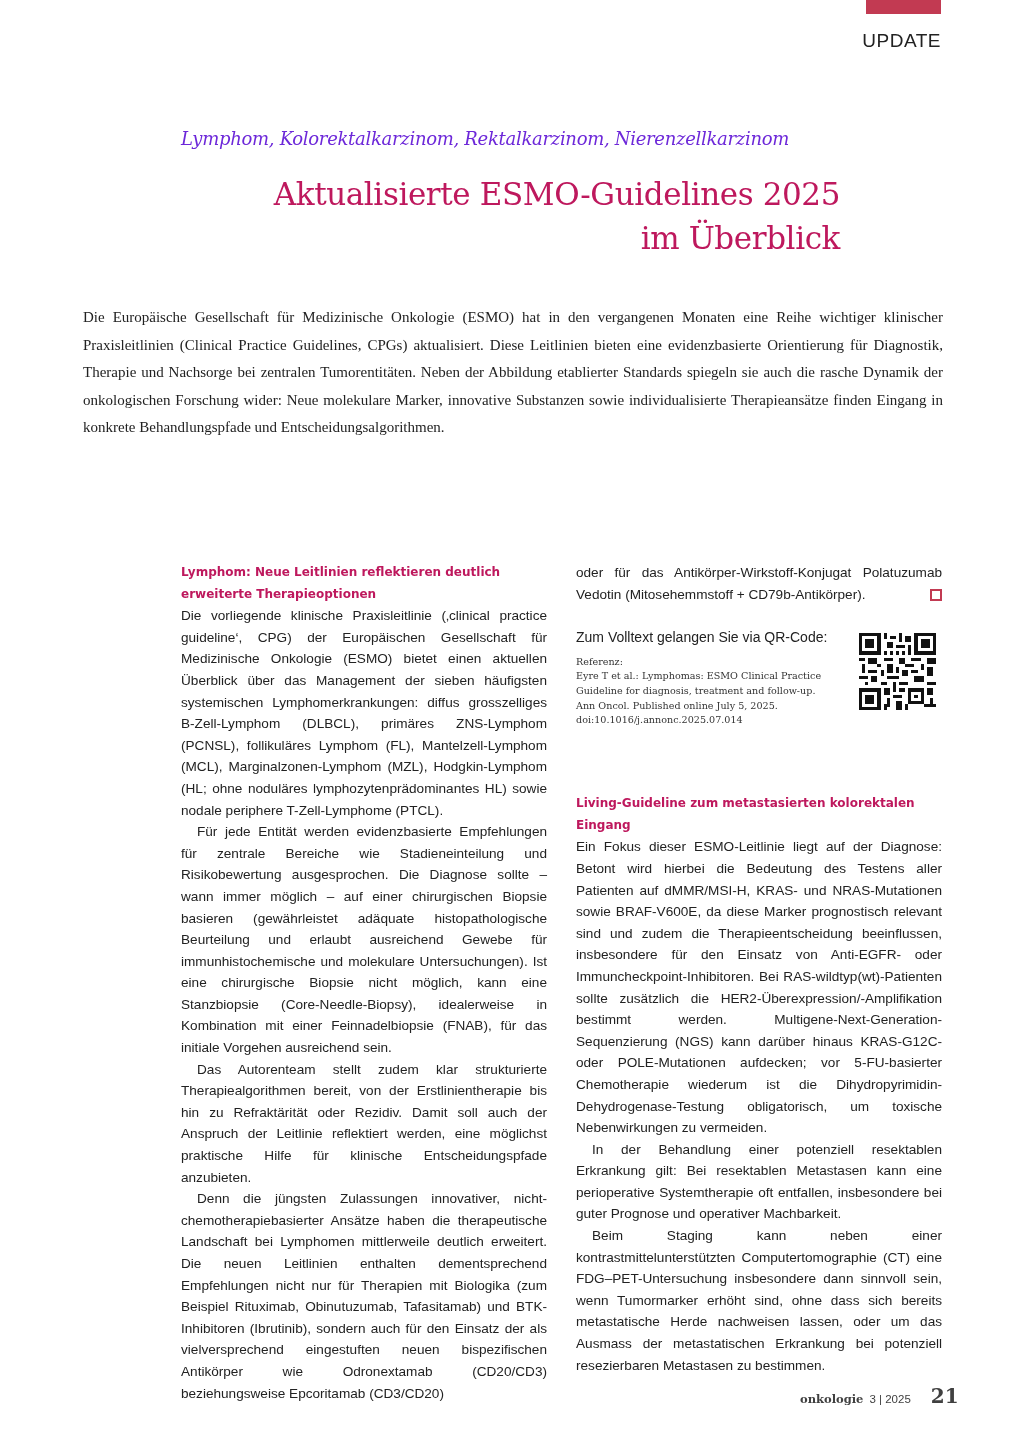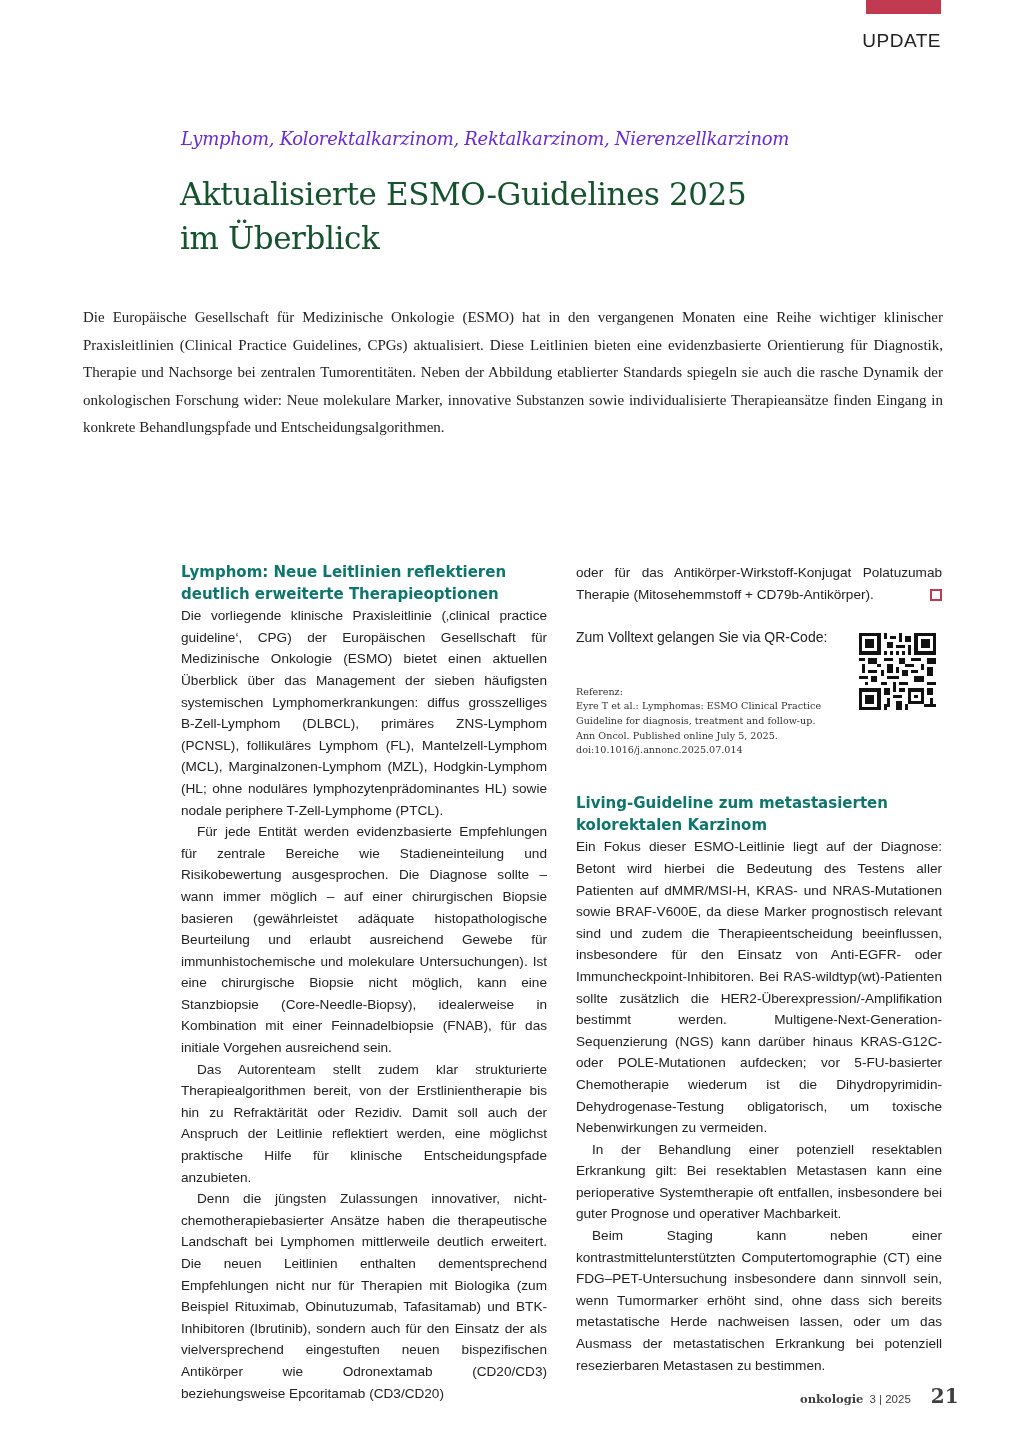--- a/index.html
+++ b/index.html
@@ -36,22 +36,23 @@
   }
   .title {
     position: absolute;
     left: 180px; top: 172px;
     width: 660px;
     font-family: "DejaVu Serif", serif;
     font-size: 31px;
     line-height: 44px;
     font-weight: normal;
     margin: 0;
-    color: #14532d;
+    color: #be185d;
     letter-spacing: -0.4px;
+    text-align: right;
   }
   .lead {
     position: absolute;
     left: 83px; top: 304px;
     width: 860px;
     font-family: "Liberation Serif", serif;
     font-size: 15px;
     line-height: 27.6px;
     text-align: justify;
     color: #222;
@@ -64,24 +65,24 @@
     font-family: "Liberation Sans", sans-serif;
     font-size: 13.6px;
     line-height: 21.6px;
     color: #222;
   }
   .col-left { left: 181px; }
   .col-right { left: 576px; }
   .col h2 {
     font-family: "DejaVu Sans", sans-serif;
     font-weight: bold;
-    font-size: 15px;
+    font-size: 12px;
     line-height: 21.6px;
     margin: 0;
-    color: #0f766e;
+    color: #be185d;
   }
   .col p {
     margin: 0;
     text-align: justify;
   }
   .col p.indent { text-indent: 16px; }
   .end-mark {
     display: inline-block;
     width: 8px; height: 8px;
     border: 2px solid #c23a52;
@@ -92,21 +93,21 @@
     position: relative;
     margin-top: 22px;
     height: 110px;
   }
   .qr-caption {
     font-family: "Liberation Sans", sans-serif;
     font-size: 14px;
     color: #222;
   }
   .ref {
-    margin-top: 36px;
+    margin-top: 6px;
     font-family: "DejaVu Serif", serif;
     font-size: 9.6px;
     line-height: 14.6px;
     color: #333;
   }
   .qr {
     position: absolute;
     right: 6px; top: 6px;
     width: 77px; height: 77px;
   }
@@ -154,21 +155,21 @@
 <div class="col col-left">
   <h2>Lymphom: Neue Leitlinien reflektieren deutlich erweiterte Therapieoptionen</h2>
   <p>Die vorliegende klinische Praxisleitlinie (‚clinical practice guideline‘, CPG) der Europäischen Gesellschaft für Medizinische Onkologie (ESMO) bietet einen aktuellen Überblick über das Management der sieben häufigsten systemischen Lymphomerkrankungen: diffus grosszelliges B-Zell-Lymphom (DLBCL), primäres ZNS-Lymphom (PCNSL), follikuläres Lymphom (FL), Mantelzell-Lymphom (MCL), Marginalzonen-Lymphom (MZL), Hodgkin-Lymphom (HL; ohne noduläres lymphozytenprädominantes HL) sowie nodale periphere T-Zell-Lymphome (PTCL).</p>
   <p class="indent">Für jede Entität werden evidenzbasierte Empfehlungen für zentrale Bereiche wie Stadieneinteilung und Risikobewertung ausgesprochen. Die Diagnose sollte – wann immer möglich – auf einer chirurgischen Biopsie basieren (gewährleistet adäquate histopathologische Beurteilung und erlaubt ausreichend Gewebe für immunhistochemische und molekulare Untersuchungen). Ist eine chirurgische Biopsie nicht möglich, kann eine Stanzbiopsie (Core-Needle-Biopsy), idealerweise in Kombination mit einer Feinnadelbiopsie (FNAB), für das initiale Vorgehen ausreichend sein.</p>
   <p class="indent">Das Autorenteam stellt zudem klar strukturierte Therapiealgorithmen bereit, von der Erstlinientherapie bis hin zu Refraktärität oder Rezidiv. Damit soll auch der Anspruch der Leitlinie reflektiert werden, eine möglichst praktische Hilfe für klinische Entscheidungspfade anzubieten.</p>
   <p class="indent">Denn die jüngsten Zulassungen innovativer, nicht-chemotherapiebasierter Ansätze haben die therapeutische Landschaft bei Lymphomen mittlerweile deutlich erweitert. Die neuen Leitlinien enthalten dementsprechend Empfehlungen nicht nur für Therapien mit Biologika (zum Beispiel Rituximab, Obinutuzumab, Tafasitamab) und BTK-Inhibitoren (Ibrutinib), sondern auch für den Einsatz der als vielversprechend eingestuften neuen bispezifischen Antikörper wie Odronextamab (CD20/CD3) beziehungsweise Epcoritamab (CD3/CD20)</p>
 </div>
 
 <div class="col col-right">
   <p>
-    <span>oder für das Antikörper-Wirkstoff-Konjugat Polatuzumab Therapie (Mitosehemmstoff + CD79b-Antikörper).</span>
+    <span>oder für das Antikörper-Wirkstoff-Konjugat Polatuzumab Vedotin (Mitosehemmstoff + CD79b-Antikörper).</span>
     <span class="end-mark"></span>
   </p>
 
   <div class="qr-row">
     <div class="qr-caption">Zum Volltext gelangen Sie via QR-Code:</div>
     <div class="ref">
       <div>Referenz:</div>
       <div>Eyre T et al.: Lymphomas: ESMO Clinical Practice</div>
       <div>Guideline for diagnosis, treatment and follow-up.</div>
       <div>Ann Oncol. Published online July 5, 2025.</div>
@@ -234,21 +235,21 @@
           <rect x="11" y="20" width="3" height="1"></rect>
           <rect x="12" y="22" width="2" height="3"></rect>
           <rect x="15" y="23" width="1" height="2"></rect>
         <rect x="21" y="23" width="4" height="1"></rect>
           <rect x="23" y="21" width="1" height="2"></rect>
           <rect x="8" y="23" width="1" height="2"></rect>
       </g>
     </svg>
   </div>
 
-  <h2 class="second">Living-Guideline zum metastasierten kolorektalen Karzinom</h2>
+  <h2 class="second">Living-Guideline zum metastasierten kolorektalen Eingang</h2>
   <p>Ein Fokus dieser ESMO-Leitlinie liegt auf der Diagnose: Betont wird hierbei die Bedeutung des Testens aller Patienten auf dMMR/MSI-H, KRAS- und NRAS-Mutationen sowie BRAF-V600E, da diese Marker prognostisch relevant sind und zudem die Therapieentscheidung beeinflussen, insbesondere für den Einsatz von Anti-EGFR- oder Immuncheckpoint-Inhibitoren. Bei RAS-wildtyp(wt)-Patienten sollte zusätzlich die HER2-Überexpression/-Amplifikation bestimmt werden. Multigene-Next-Generation-Sequenzierung (NGS) kann darüber hinaus KRAS-G12C- oder POLE-Mutationen aufdecken; vor 5-FU-basierter Chemotherapie wiederum ist die Dihydropyrimidin-Dehydrogenase-Testung obligatorisch, um toxische Nebenwirkungen zu vermeiden.</p>
   <p class="indent">In der Behandlung einer potenziell resektablen Erkrankung gilt: Bei resektablen Metastasen kann eine perioperative Systemtherapie oft entfallen, insbesondere bei guter Prognose und operativer Machbarkeit.</p>
   <p class="indent">Beim Staging kann neben einer kontrastmittelunterstützten Computertomographie (CT) eine FDG–PET-Untersuchung insbesondere dann sinnvoll sein, wenn Tumormarker erhöht sind, ohne dass sich bereits metastatische Herde nachweisen lassen, oder um das Ausmass der metastatischen Erkrankung bei potenziell resezierbaren Metastasen zu bestimmen.</p>
 </div>
 
 <div class="footer">
   <span class="mag">onkologie</span>
   <span class="issue">3 | 2025</span>
   <span class="page">21</span>
 </div>

